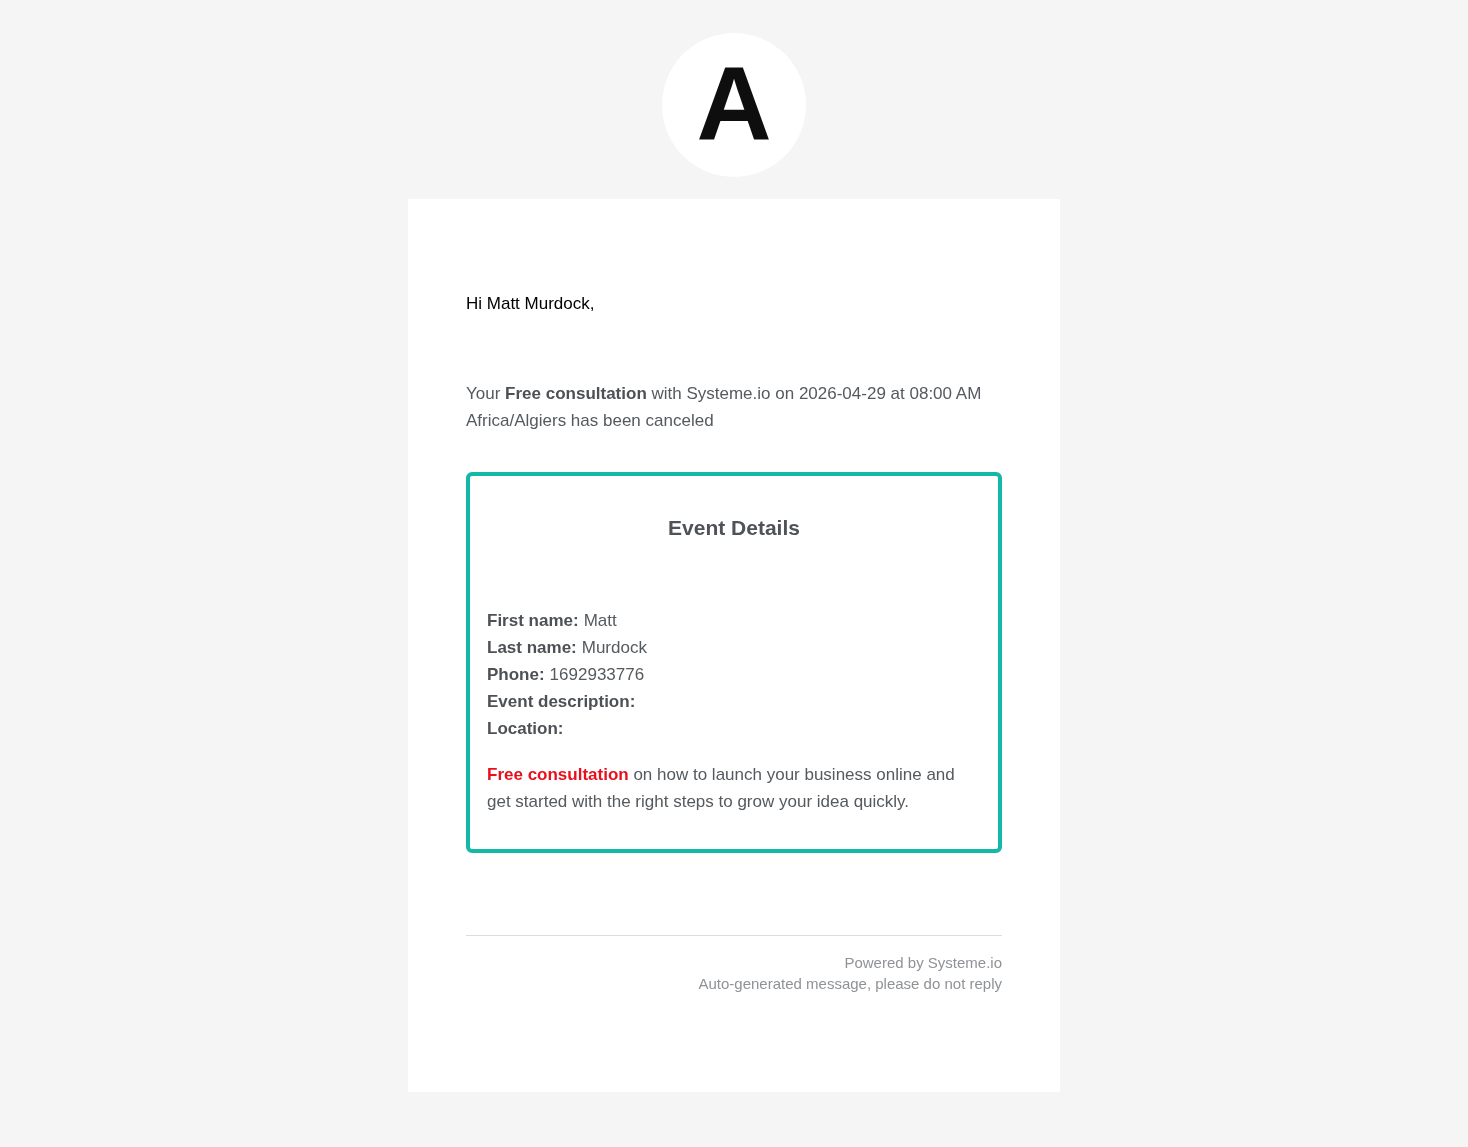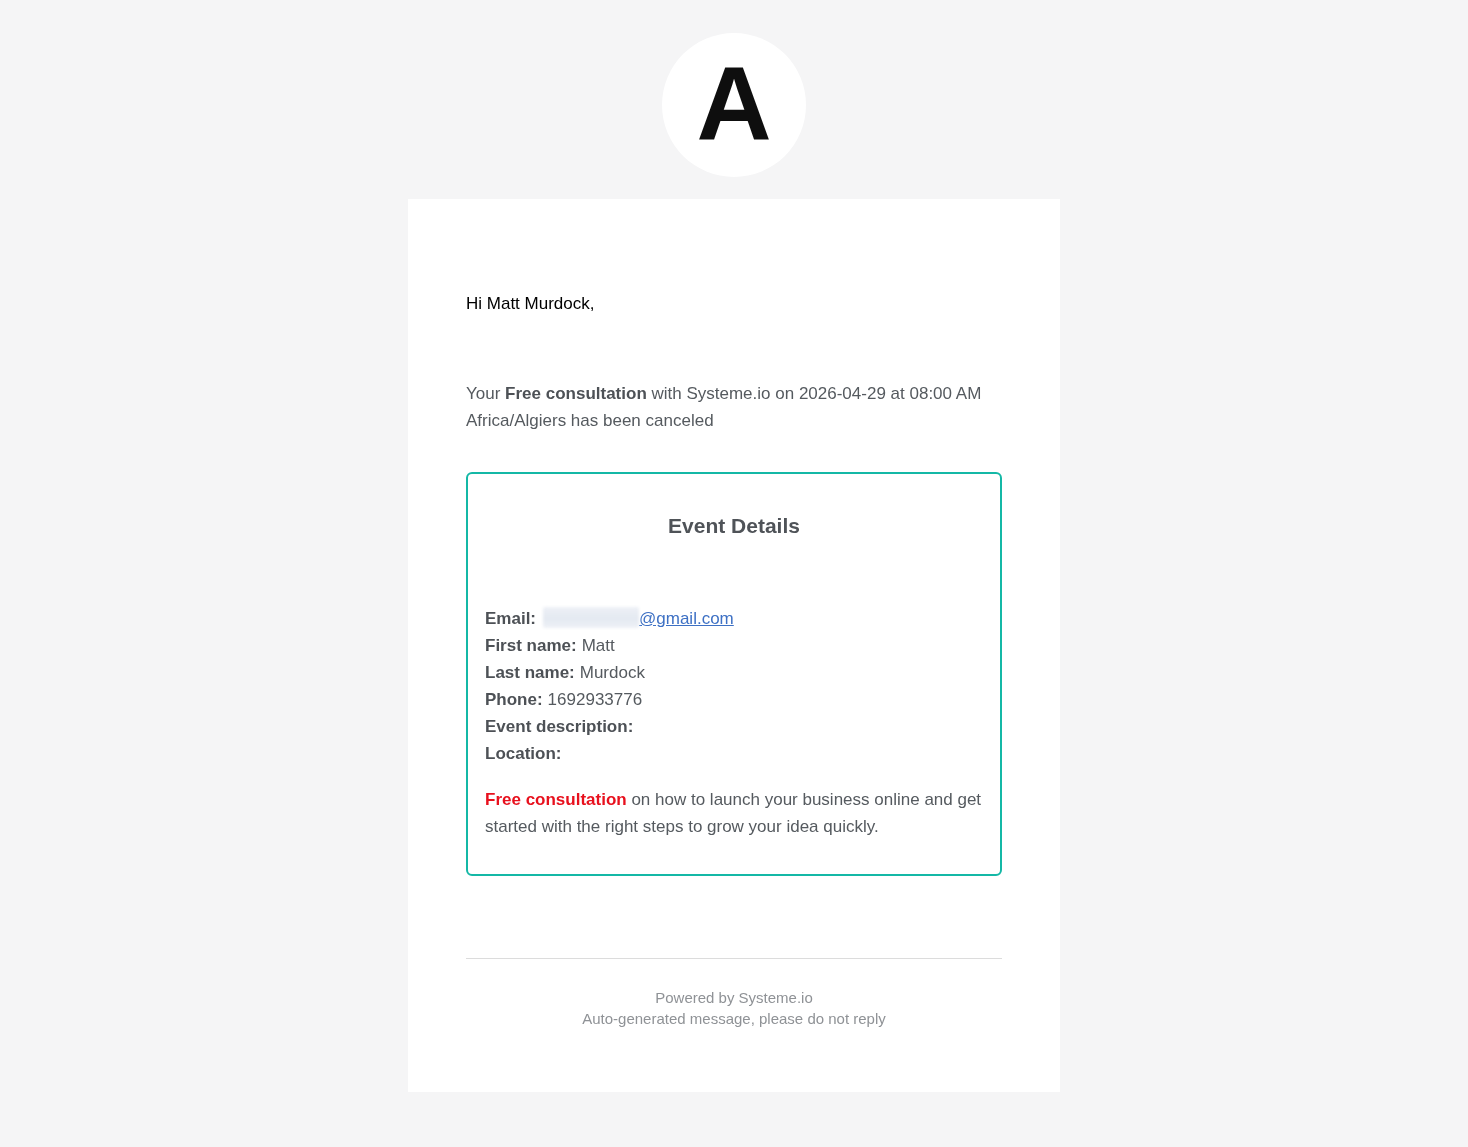--- a/index.html
+++ b/index.html
@@ -45,21 +45,21 @@
     margin: 0 0 63px 0;
   }
   .intro {
     font-size: 17px;
     line-height: 27px;
     color: #555a5f;
     margin: 0 0 38px 0;
   }
   .intro b { color: #4d5156; }
   .event-box {
-    border: 2px solid #14b8a6;
+    border: 4px solid #14b8a6;
     border-radius: 6px;
     padding: 38px 17px 34px 17px;
   }
   .event-title {
     font-size: 21px;
     line-height: 28px;
     font-weight: bold;
     color: #4f5358;
     text-align: center;
     margin: 0 0 65px 0;
@@ -97,22 +97,22 @@
   .event-desc .highlight {
     color: #e8101d;
     font-weight: bold;
   }
   .divider {
     border: none;
     border-top: 1px solid #dcdcdc;
     margin: 82px 0 0 0;
   }
   .footer {
-    margin-top: 28px;
-    text-align: center;
+    margin-top: 16px;
+    text-align: right;
   }
   .footer-line {
     font-size: 15px;
     line-height: 21px;
     color: #8f9296;
   }
 </style>
 </head>
 <body>
 
@@ -125,21 +125,20 @@
   <div class="card">
 
     <p class="greeting">Hi Matt Murdock,</p>
 
     <p class="intro"><span>Your </span><b>Free consultation</b><span> with Systeme.io on 2026-04-29 at 08:00 AM Africa/Algiers has been canceled</span></p>
 
     <div class="event-box">
 
       <h2 class="event-title">Event Details</h2>
 
-      <div class="detail-line"><span class="detail-label">Email:</span><span class="email-blur"></span><a class="email-link" href="#">@gmail.com</a></div>
 
       <div class="detail-line"><span class="detail-label">First name:</span><span class="detail-value">Matt</span></div>
 
       <div class="detail-line"><span class="detail-label">Last name:</span><span class="detail-value">Murdock</span></div>
 
       <div class="detail-line"><span class="detail-label">Phone:</span><span class="detail-value">1692933776</span></div>
 
 
       <div class="detail-line"><span class="detail-label">Event description:</span><span class="detail-value"></span></div>
 

